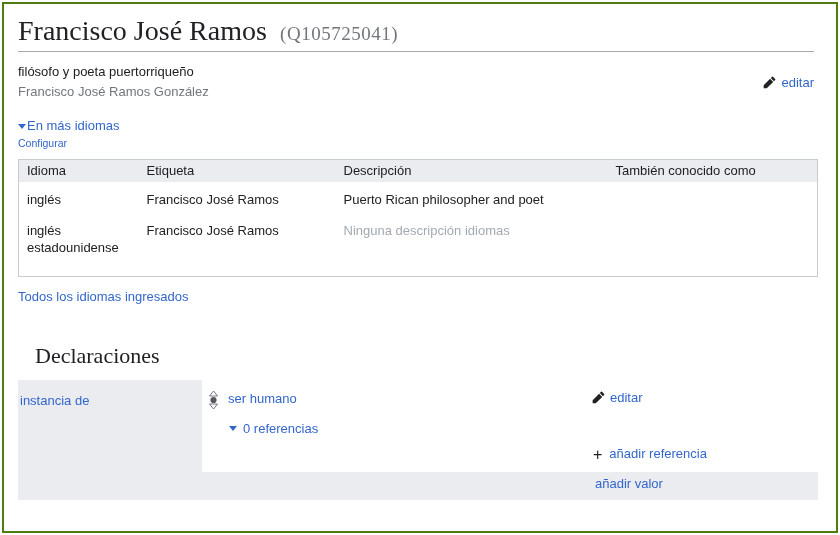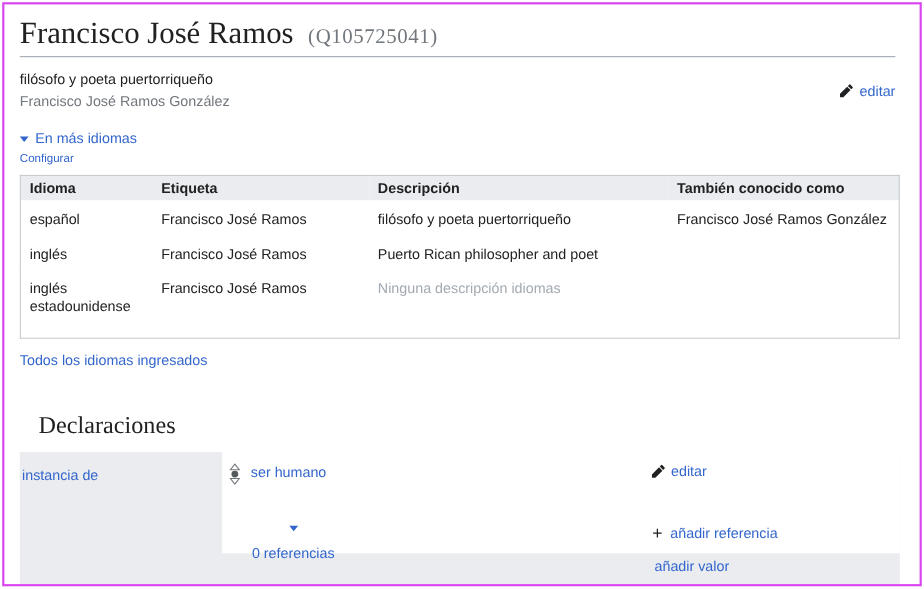--- a/index.html
+++ b/index.html
@@ -1,21 +1,21 @@
 <!DOCTYPE html>
 <html><head>
 <meta charset="utf-8">
 <style>
   * { box-sizing: border-box; margin: 0; padding: 0; }
   html, body { width: 840px; height: 535px; background: #fff; }
   body { font-family: "Liberation Sans", sans-serif; color: #202122; font-size: 13px; }
 
   .frame {
     position: absolute; top: 2px; left: 2px; width: 836px; height: 531px;
-    border: 2px solid #d946ef; background: #fff; overflow: hidden;
+    border: 2px solid #4d7c0f; background: #fff; overflow: hidden;
   }
   .content { padding: 0 22px 0 14px; }
 
   
   .title-row {
     margin-top: 11px; padding-bottom: 4px; border-bottom: 1px solid #a2a9b1;
     font-family: "Liberation Serif", serif; line-height: 1.15;
   }
   .page-title { font-size: 28px; font-weight: 400; display: inline; }
   .entity-id { font-size: 19px; color: #72777d; margin-left: 10px; letter-spacing: 0.5px; }
@@ -31,45 +31,45 @@
   .pencil { width: 13px; height: 13px; display: inline-block; }
 
   .recoin-row { margin-top: 5px; line-height: 20px; display: flex; align-items: center; gap: 7px; }
 
   .tri-right { width: 0; height: 0; display: inline-block;
     border-top: 4px solid transparent; border-bottom: 4px solid transparent; border-left: 5px solid #36c; }
   .tri-down { width: 0; height: 0; display: inline-block;
     border-left: 4px solid transparent; border-right: 4px solid transparent; border-top: 5px solid #36c; }
 
   
-  .more-langs-toggle { margin-top: 15px; display: flex; align-items: center; gap: 6px; line-height: 18px; }
+  .more-langs-toggle { margin-top: 15px; display: flex; align-items: center; gap: 1px; line-height: 18px; }
   .configure { font-size: 10.5px; margin-top: 1px; display: inline-block; }
 
   table.lang-table { margin-top: 9px; width: 800px; border-collapse: collapse; table-layout: fixed;
     border: 1px solid #c8ccd1; }
-  .lang-table th { background: #eaecf0; font-weight: 700; text-align: left;
+  .lang-table th { background: #eaecf0; font-weight: 400; text-align: left;
     padding: 3px 8px 4px; font-size: 13px; color: #202122; }
   .lang-table td { padding: 9px 8px 5px; vertical-align: top; line-height: 17px; }
   .lang-table tr:last-child td { padding-bottom: 20px; }
   td.placeholder { color: #a2a9b1; }
 
   .all-langs { margin-top: 11px; display: inline-block; line-height: 18px; }
 
   
   h2.statements-heading { font-family: "Liberation Serif", serif; font-weight: 400;
     font-size: 22px; margin-top: 37px; line-height: 1.2; margin-left: 17px; }
 
   .statement-group { position: relative; margin-top: 10px; width: 800px; height: 120px; background: #eaecf0; }
   .prop-label { position: absolute; left: 0; top: 0; width: 184px; padding: 13px 2px; }
   .mainsnak { position: absolute; left: 184px; right: 0; top: 0; height: 92px; background: #fff; }
 
   .rank-icon { position: absolute; left: 6px; top: 10px; }
   .snak-value { position: absolute; left: 26px; top: 11px; line-height: 16px; }
   .snak-edit { position: absolute; left: 390px; top: 10px; }
-  .refs-toggle { position: absolute; left: 27px; top: 67px; display: flex; align-items: center; gap: 12px; flex-direction: column; }
+  .refs-toggle { position: absolute; left: 27px; top: 41px; display: flex; align-items: center; gap: 6px; }
   .add-ref { position: absolute; left: 391px; top: 66px; }
   .add-value { position: absolute; left: 577px; top: 96px; }
 
   .plus-link { display: inline-flex; align-items: flex-end; gap: 7px; }
   .plus-icon { color: #202122; font-size: 16px; font-weight: 400; line-height: 12px; }
   .plus-icon::before { content: "+"; }
 </style>
 </head>
 <body>
 
@@ -114,26 +114,20 @@
       </colgroup>
       <thead>
         <tr>
           <th>Idioma</th>
           <th>Etiqueta</th>
           <th>Descripción</th>
           <th>También conocido como</th>
         </tr>
       </thead>
       <tbody>
-        <tr>
-          <td>español</td>
-          <td>Francisco José Ramos</td>
-          <td>filósofo y poeta puertorriqueño</td>
-          <td>Francisco José Ramos González</td>
-        </tr>
         <tr>
           <td>inglés</td>
           <td>Francisco José Ramos</td>
           <td>Puerto Rican philosopher and poet</td>
           <td></td>
         </tr>
         <tr>
           <td>inglés estadounidense</td>
           <td>Francisco José Ramos</td>
           <td class="placeholder">Ninguna descripción idiomas</td>

